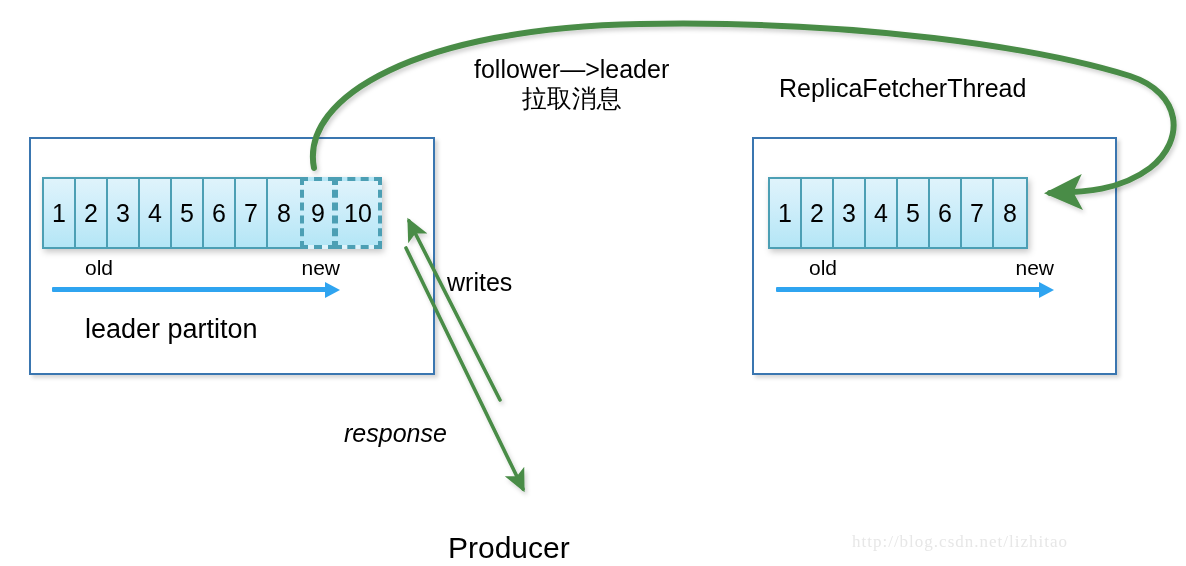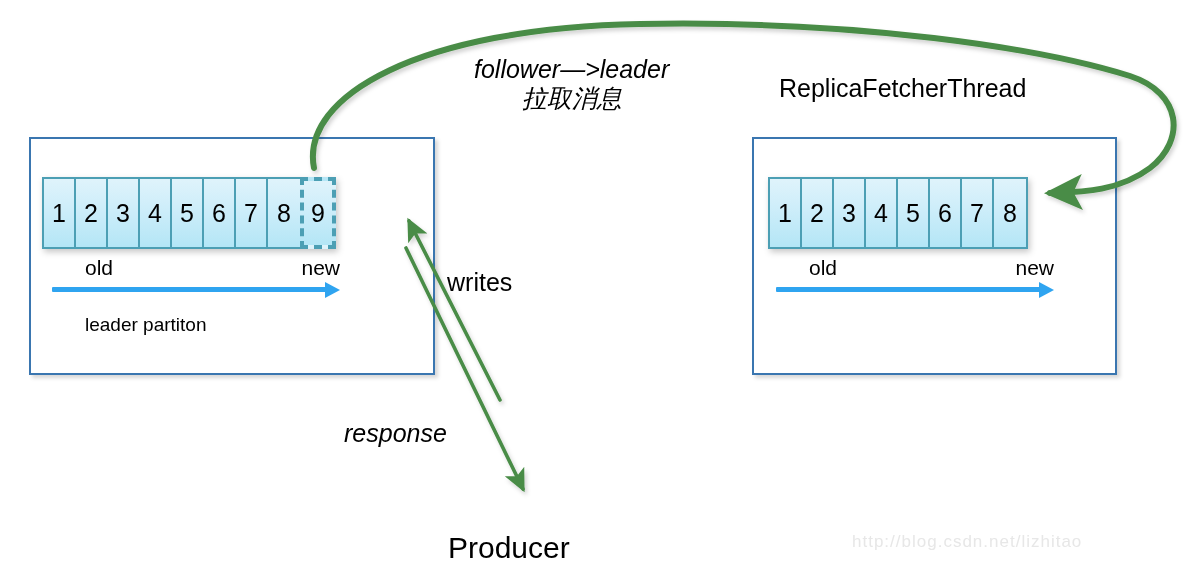--- a/index.html
+++ b/index.html
@@ -93,48 +93,48 @@
     top: 26px;
     width: 0; height: 0;
     border-left: 15px solid #2fa4f0;
     border-top: 8px solid transparent;
     border-bottom: 8px solid transparent;
   }
 
   
   .partition-caption {
     position: absolute;
-    font-size: 19px;
+    font-size: 27px;
     color: #000;
     white-space: nowrap;
   }
   #leader-caption   { left: 85px;  top: 314px; }
   #follower-caption { left: 793px; top: 314px; }
 
   
   .free-label {
     position: absolute;
     font-size: 25px;
     color: #000;
     white-space: nowrap;
     line-height: 1.15;
   }
-  #label-fetch      { left: 474px; top: 55px; text-align: center; font-style: italic; }
+  #label-fetch      { left: 474px; top: 55px; text-align: center; }
   #label-fetch .l2  { display: block; }
   #label-thread     { left: 779px; top: 74px; }
   #label-writes     { left: 447px; top: 268px; }
   #label-response   { left: 344px; top: 419px; font-style: italic; }
   #label-producer   { left: 448px; top: 503px; font-size: 30px; margin-top: 28px; }
 
   
   #watermark {
     position: absolute;
     left: 852px;
     top: 532px;
-    font-family: Liberation Sans, sans-serif;
+    font-family: Liberation Serif, serif;
     font-size: 17px;
     letter-spacing: 1px;
     color: #e7e7e7;
     white-space: nowrap;
   }
 
   
   #arrows {
     position: absolute;
     left: 0; top: 0;
@@ -152,20 +152,21 @@
   <div id="leader-cells" class="cell-strip">
       <div class="cell solid" style="width: 34px;">1</div>
       <div class="cell solid" style="width: 34px;">2</div>
       <div class="cell solid" style="width: 34px;">3</div>
       <div class="cell solid" style="width: 34px;">4</div>
       <div class="cell solid" style="width: 34px;">5</div>
       <div class="cell solid" style="width: 34px;">6</div>
       <div class="cell solid" style="width: 34px;">7</div>
       <div class="cell solid" style="width: 36px;">8</div>
       <div class="cell dashed" style="width: 36px;">9</div>
+      <div class="cell dashed" style="width: 48px;">10</div>
     </div>
 
   <div id="leader-axis" class="axis">
     <span class="lbl-old">old</span>
     <span class="lbl-new">new</span>
     <span class="axis-line"></span>
     <span class="axis-head"></span>
   </div>
 
   <div id="leader-caption" class="partition-caption">leader partiton</div>

